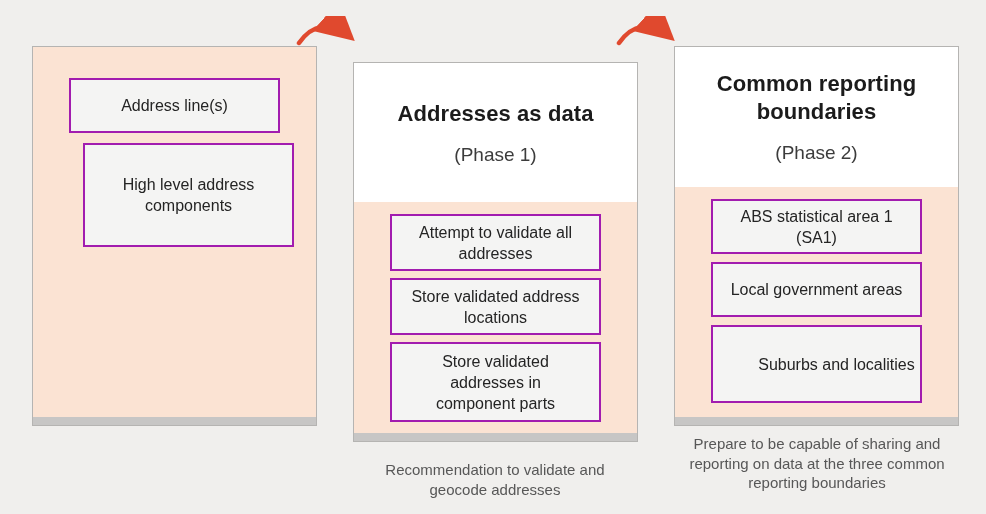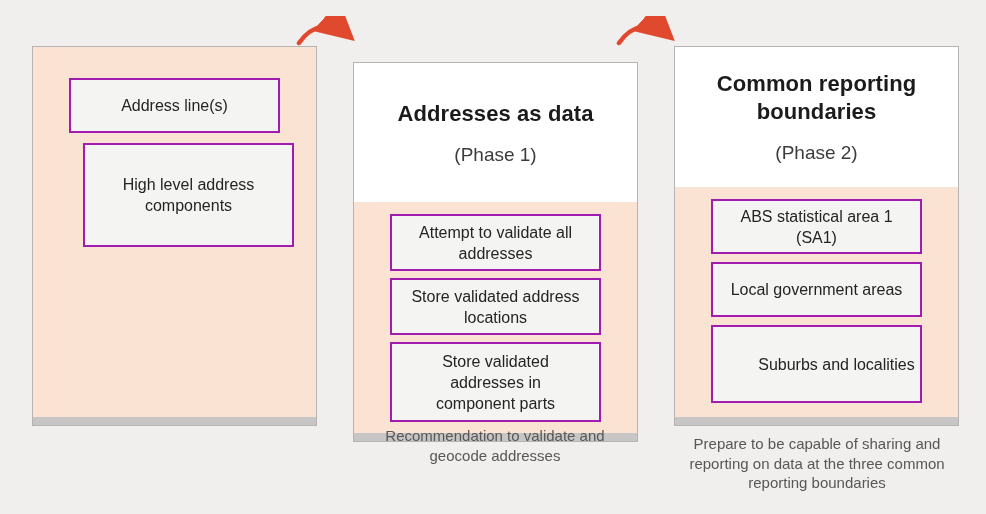--- a/index.html
+++ b/index.html
@@ -89,21 +89,21 @@
   .wrap-185 { max-width: 185px; }
 
   .card-strip {
     height: 8px;
     background: #c7c6c5;
     flex: none;
   }
 
   .caption {
     position: absolute;
-    top: 426px;
+    top: 460px;
     font-size: 15px;
     line-height: 19.5px;
     color: #575757;
     text-align: center;
   }
   .caption-2 { left: 380px; width: 230px; }
   .caption-3 { left: 680px; width: 274px; top: 434px; }
 
   .flow-arrow {
     position: absolute;

